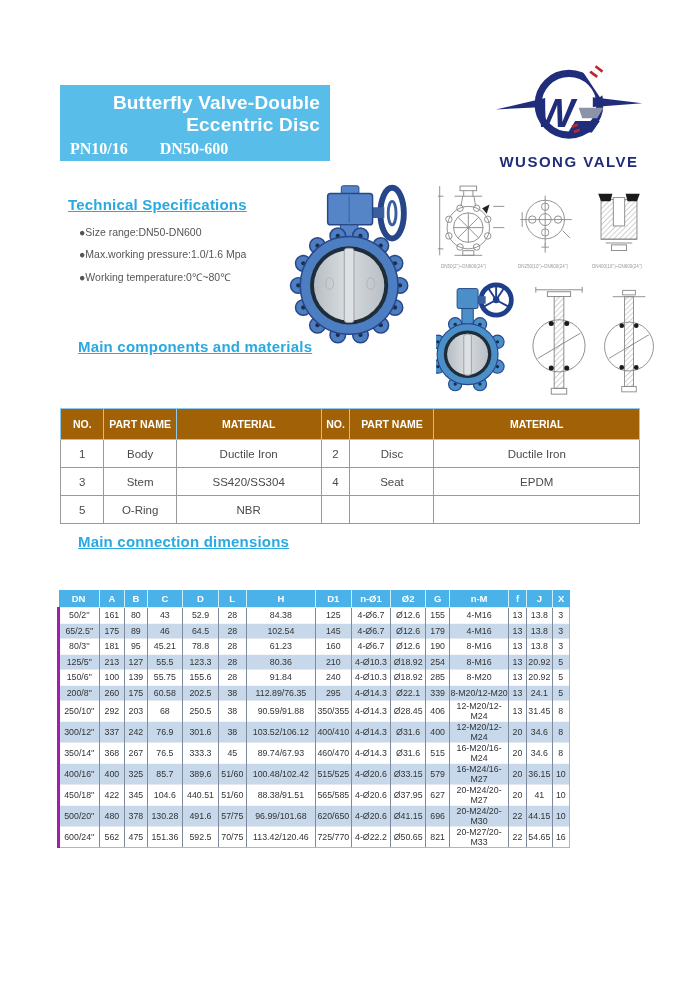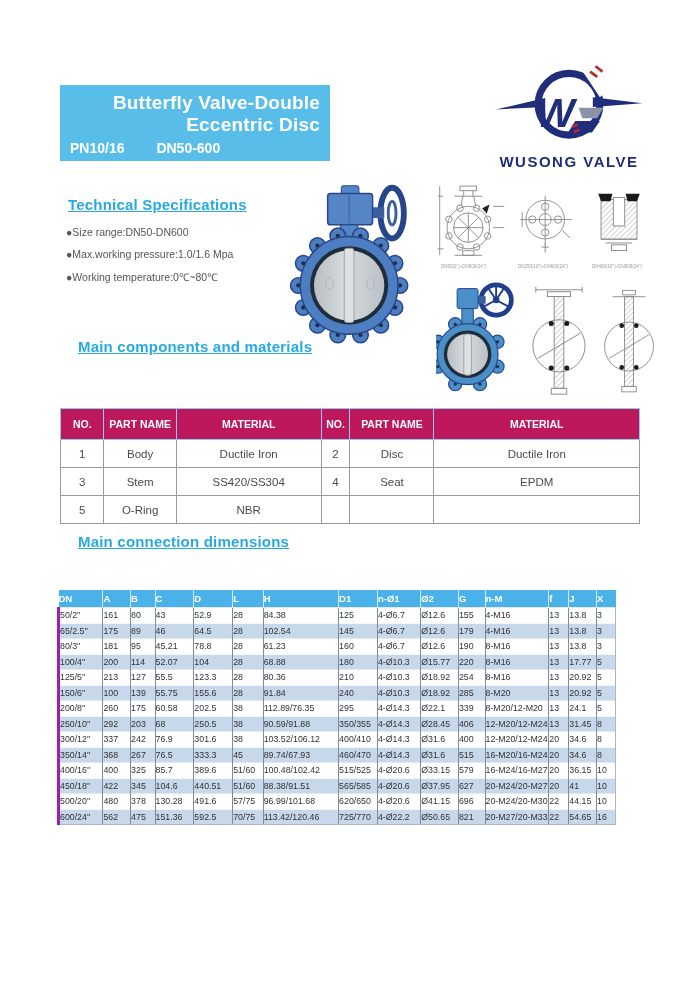--- a/index.html
+++ b/index.html
@@ -3,54 +3,54 @@
 <meta charset="utf-8">
 <style>
   html,body{margin:0;padding:0;background:#fff;}
   .page{position:relative;width:700px;height:1001px;background:#fff;overflow:hidden;
         font-family:"Liberation Sans",sans-serif;}
 
   
   .title-banner{position:absolute;left:60px;top:85px;width:270px;height:76px;
     background:#58bde9;color:#fff;box-sizing:border-box;padding:7px 10px 0 10px;}
   .title-banner h1{margin:0;font-size:19px;line-height:22px;font-weight:bold;letter-spacing:.2px;text-align:right;}
-  .title-sub{margin-top:4px;font-size:14px;font-weight:bold;}
+  .title-sub{margin-top:4px;font-size:16px;font-weight:bold;font-family:Liberation Serif, serif;}
   .title-sub span{margin-right:28px;}
 
   
   .logo-box{position:absolute;left:486px;top:60px;width:166px;height:112px;text-align:center;}
   .logo-box svg{display:block;margin:0 auto;}
   .brand-name{margin-top:1px;color:#1f2d7b;font-weight:bold;font-size:15px;letter-spacing:1.5px;}
 
   
   .sec-heading{position:absolute;color:#29a9e1;font-size:15px;font-weight:bold;letter-spacing:.2px;text-decoration:underline;}
   #h-tech{left:68px;top:196px;}
   #h-comp{left:78px;top:338px;}
   #h-dims{left:78px;top:533px;}
 
   
   .spec-list{position:absolute;left:66px;top:226px;margin:0;padding:0;list-style:none;
     font-size:10.5px;color:#555;}
-  .spec-list li{margin-bottom:10px;}
+  .spec-list li{margin-bottom:10px;margin-left:13px;}
 
   
   .img-abs{position:absolute;}
   .draw-cap{position:absolute;font-size:4.5px;color:#9a9a9a;white-space:nowrap;transform-origin:left top;}
 
   
   .comp-table{position:absolute;left:60px;top:408px;width:580px;border-collapse:collapse;
     table-layout:fixed;font-size:11.5px;color:#4a4a4a;text-align:center;}
-  .comp-table th{background:#be185d;color:#fff;font-size:10.5px;font-weight:bold;height:28px;
+  .comp-table th{background:#a16207;color:#fff;font-size:10.5px;font-weight:bold;height:28px;
     border:1px solid #8fc9ec;border-left:1px solid rgba(255,255,255,.7);}
   .comp-table th:first-child{border-left:1px solid #8fc9ec;}
   .comp-table td{height:25px;border:1px solid #9a9a9a;background:#fff;}
 
   
-  .dim-table{position:absolute;left:57px;top:590px;width:559px;border-collapse:collapse;
-    table-layout:fixed;font-size:8.8px;color:#333;text-align:left;}
+  .dim-table{position:absolute;left:57px;top:590px;width:513px;border-collapse:collapse;
+    table-layout:fixed;font-size:8.8px;color:#333;text-align:center;}
   .dim-table th{background:#4ab2e8;color:#fff;font-size:9.5px;font-weight:bold;height:17px;
     border-left:1px solid rgba(255,255,255,.75);padding:0;}
   .dim-table th:first-child{border-left:none;}
   .dim-table td{height:14.5px;padding:0;border-left:1px solid #7d8b9d;border-top:1px solid #e3e9ef;}
   .dim-table td:first-child{border-left:3px solid #a21caf;}
   .dim-table td:last-child{border-right:1px solid #aab6c2;}
   .dim-table tbody tr:nth-child(even) td{background:#c6d8ea;border-top:1px solid #f4f7fa;}
   .dim-table tbody tr:nth-child(odd) td{background:#fff;}
   .dim-table tbody tr:last-child td{border-bottom:1px solid #aab6c2;}
 </style>
@@ -428,37 +428,20 @@
           <td>160</td>
           <td>4-Ø6.7</td>
           <td>Ø12.6</td>
           <td>190</td>
           <td>8-M16</td>
           <td>13</td>
           <td>13.8</td>
           <td>3</td>
         </tr>
         <tr>
-          <td>100/4''</td>
-          <td>200</td>
-          <td>114</td>
-          <td>52.07</td>
-          <td>104</td>
-          <td>28</td>
-          <td>68.88</td>
-          <td>180</td>
-          <td>4-Ø10.3</td>
-          <td>Ø15.77</td>
-          <td>220</td>
-          <td>8-M16</td>
-          <td>13</td>
-          <td>17.77</td>
-          <td>5</td>
-        </tr>
-        <tr>
           <td>125/5''</td>
           <td>213</td>
           <td>127</td>
           <td>55.5</td>
           <td>123.3</td>
           <td>28</td>
           <td>80.36</td>
           <td>210</td>
           <td>4-Ø10.3</td>
           <td>Ø18.92</td>

